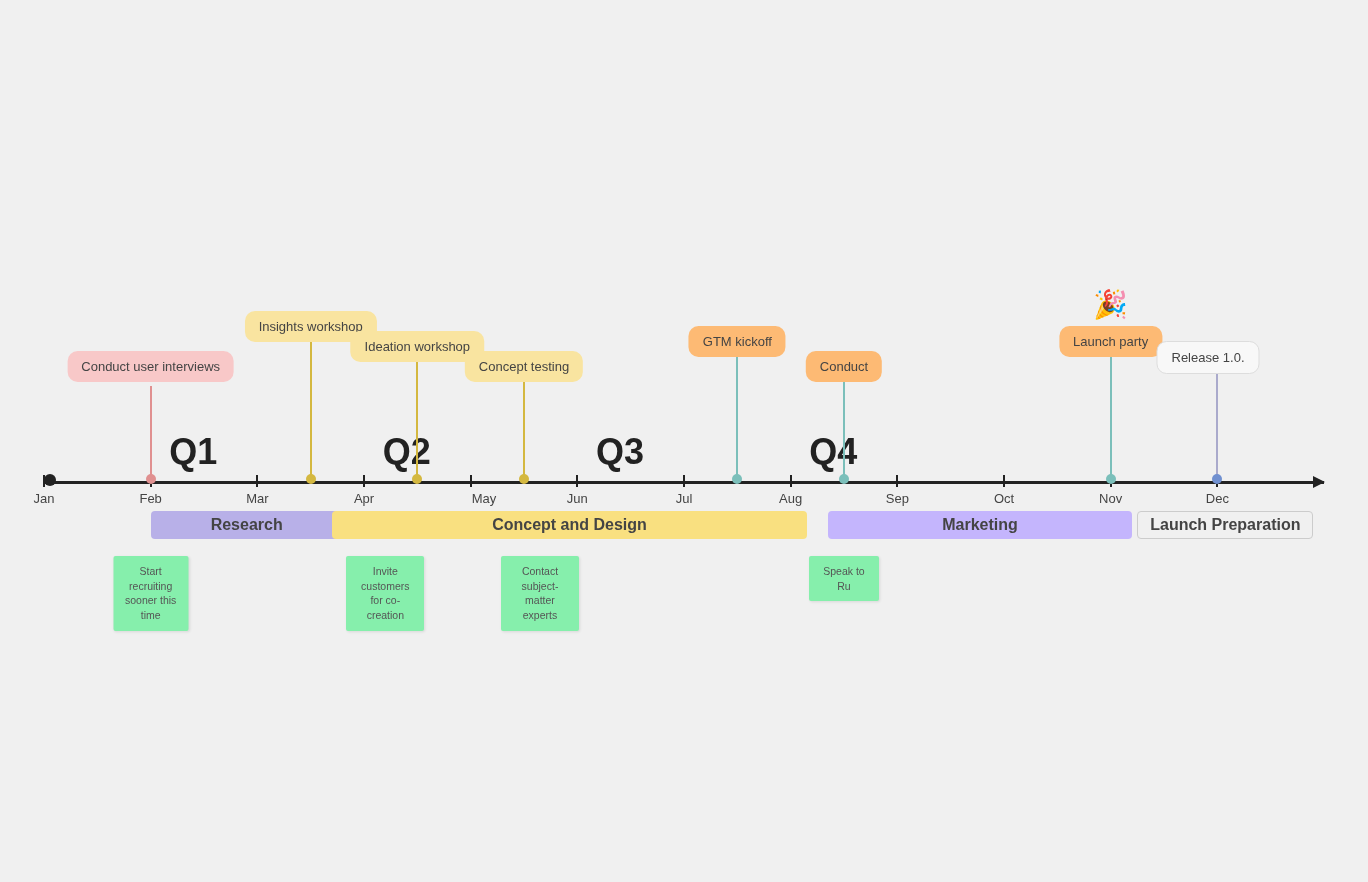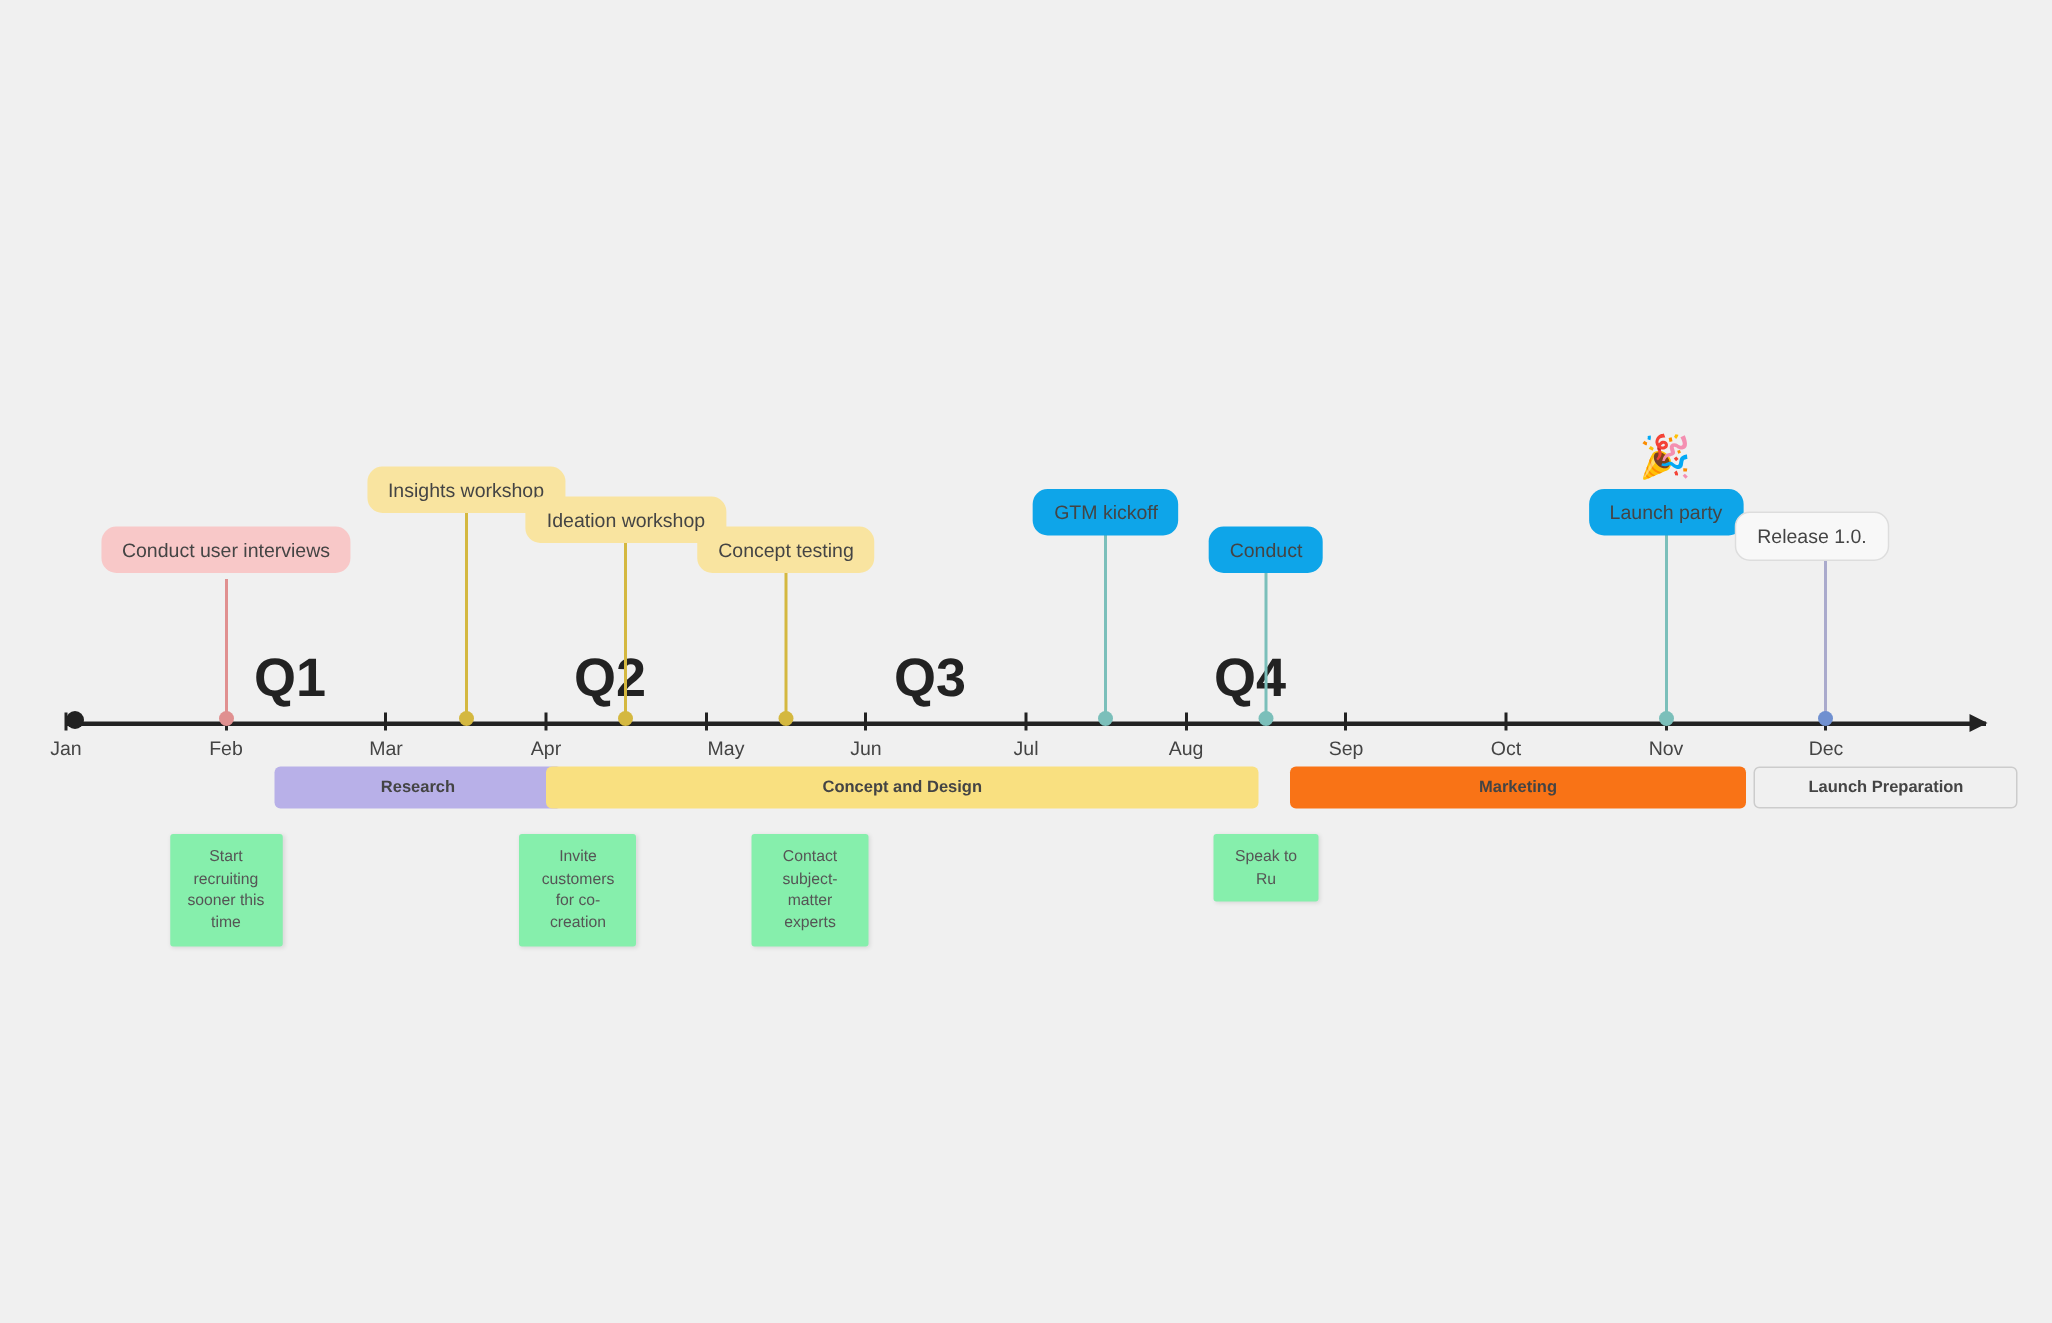--- a/index.html
+++ b/index.html
@@ -105,21 +105,21 @@
       background: #f8c8c8;
       color: #444;
     }
 
     .event-bubble.yellow {
       background: #f9e4a0;
       color: #444;
     }
 
     .event-bubble.teal {
-      background: #0ea5e9;
+      background: #fdba74;
       color: #444;
     }
 
     .event-bubble.white {
       background: #f8f8f8;
       color: #444;
       border: 1px solid #ddd;
     }
 
     
@@ -147,28 +147,27 @@
 
     
     .phase-bar {
       position: absolute;
       top: 300px;
       height: 28px;
       border-radius: 4px;
       display: flex;
       align-items: center;
       justify-content: center;
-      font-size: 11px;
+      font-size: 16px;
       font-weight: 600;
-      margin-left: 32px;
     }
 
     .phase-bar.purple { background: #b8b0e8; color: #444; }
     .phase-bar.yellow { background: #f9e080; color: #444; }
-    .phase-bar.teal { background: #f97316; color: #444; }
+    .phase-bar.teal { background: #c4b5fd; color: #444; }
     .phase-bar.white { background: #f0f0f0; color: #444; border: 1px solid #ccc; }
 
     
     .sticky-note {
       position: absolute;
       top: 345px;
       width: 80px;
       background: #86efac;
       padding: 8px;
       font-size: 10.5px;

